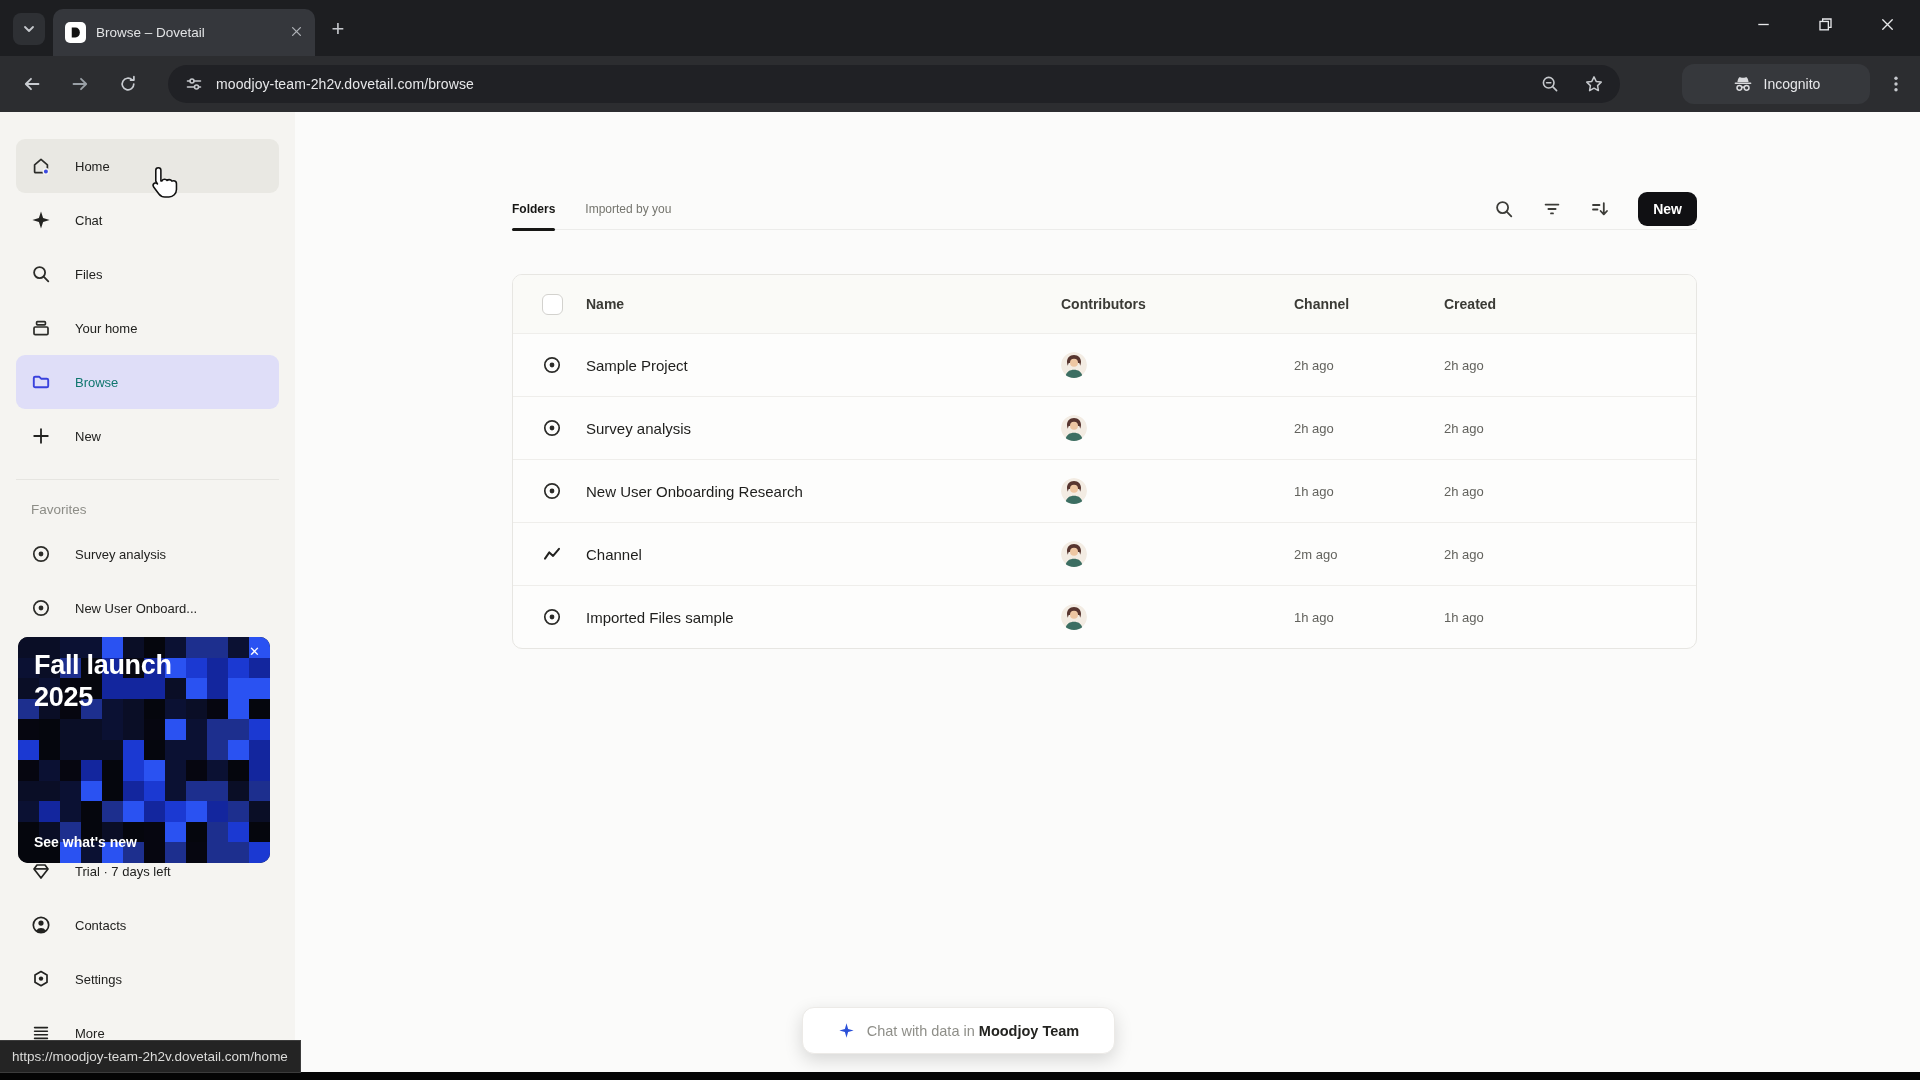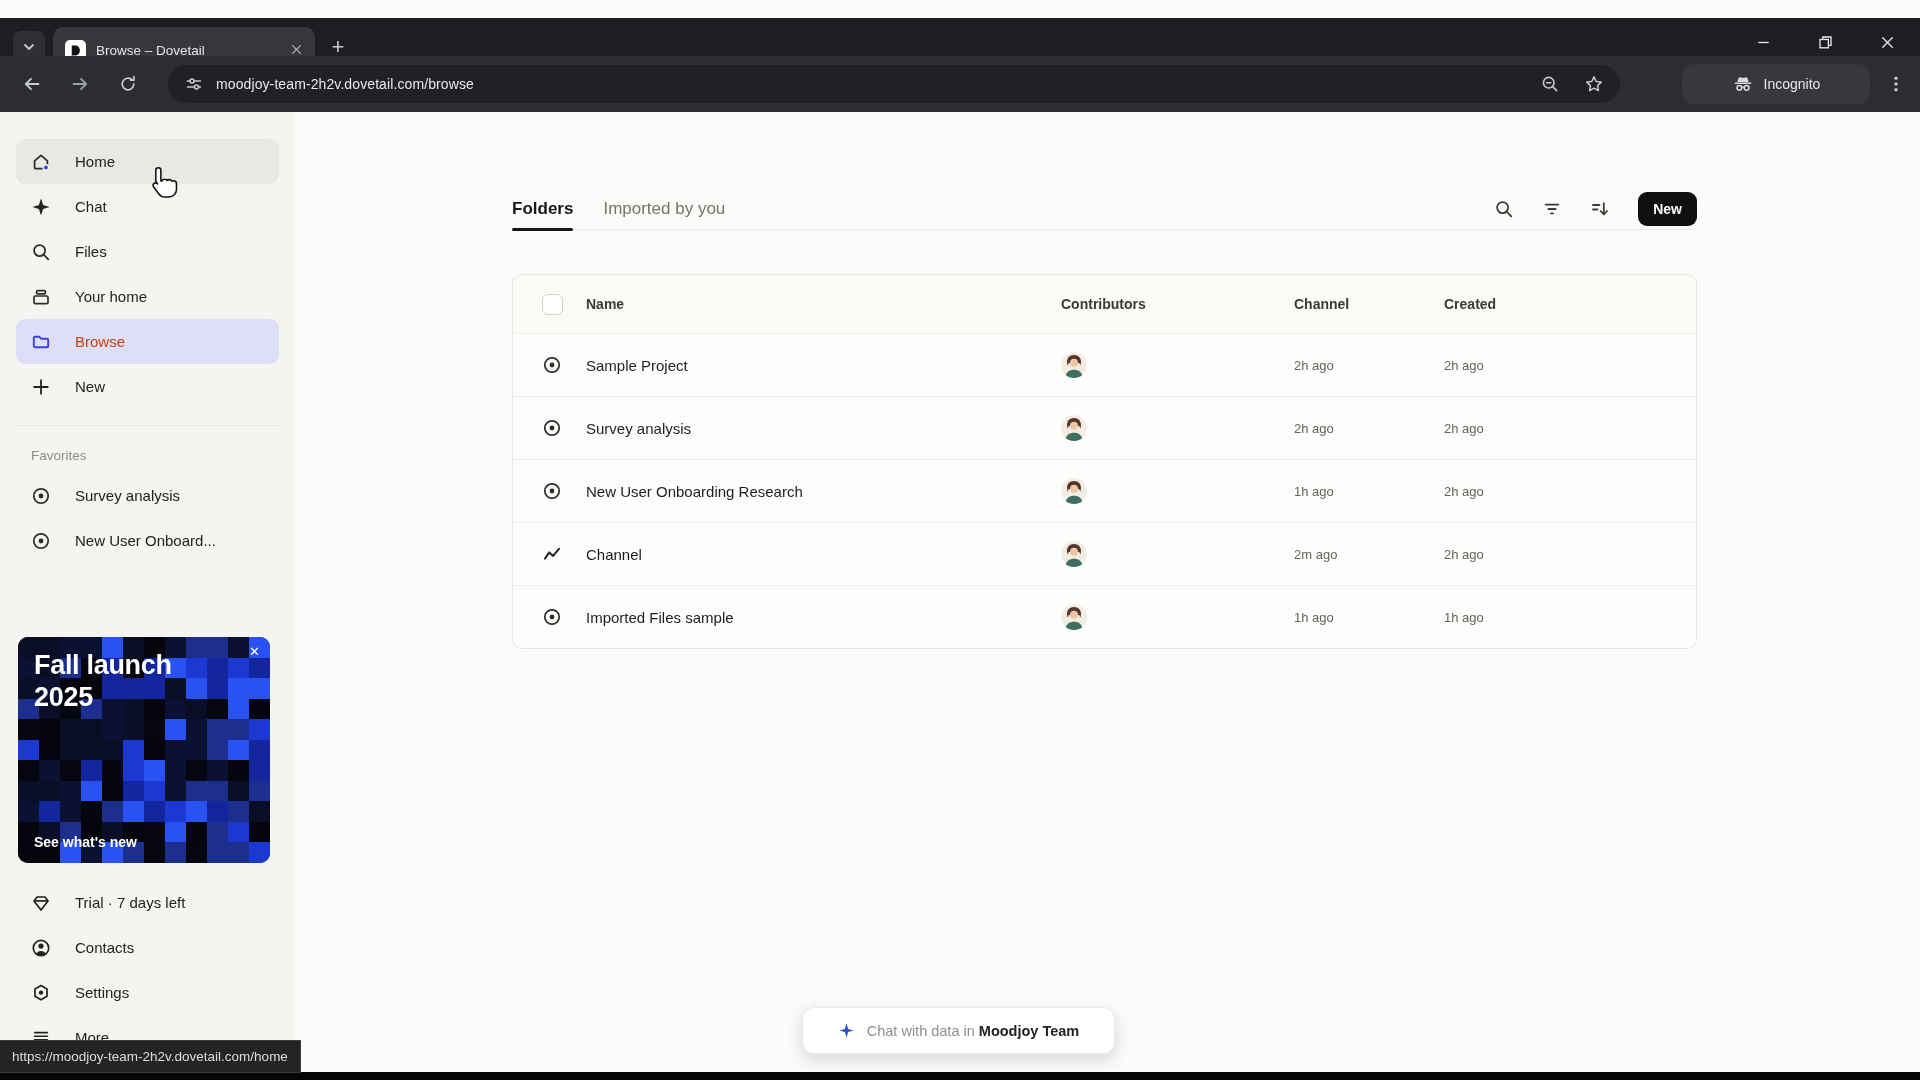--- a/index.html
+++ b/index.html
@@ -1,57 +1,57 @@
 <!DOCTYPE html>
 <html><head>
 <meta charset="utf-8">
 <style>
 *{box-sizing:border-box;margin:0;padding:0}
 html,body{width:1920px;height:1080px}
 body{position:relative;font-family:"Liberation Sans",sans-serif;background:#fbfbfa;overflow:hidden}
 .icn{display:inline-flex;width:20px;height:20px;flex:none}
 .icn svg{width:100%;height:100%}
 
-#tabstrip{position:absolute;top:18px;left:0;right:0;height:56px;background:#1d1e21}
+#tabstrip{position:absolute;top:0;left:0;right:0;height:56px;background:#1d1e21}
 .chev-btn{position:absolute;left:13px;top:13px;width:32px;height:32px;border-radius:8px;background:#2e3034;display:flex;align-items:center;justify-content:center}
 .tab{position:absolute;left:53px;top:9px;width:262px;height:47px;background:#35373c;border-radius:10px 10px 0 0;display:flex;align-items:center;padding:0 12px;gap:10px;color:#e2e3e5;font-size:13.5px}
 .favicon{width:21px;height:21px;border-radius:5px;background:#fff;display:flex;align-items:center;justify-content:center;flex:none}
 .favicon .icn{width:15px;height:15px}
 .tab-title{flex:1;white-space:nowrap;overflow:hidden}
 .tab-close .icn{width:13px;height:13px}
 .newtab-btn{position:absolute;left:324px;top:15px;width:28px;height:28px;color:#c6c9cd;font-size:22px;font-weight:400;display:flex;align-items:center;justify-content:center}
 .winctls{position:absolute;right:2px;top:0;height:48px;display:flex}
 .winctl{width:62px;height:100%;display:flex;align-items:center;justify-content:center}
 .winctl .icn{width:19px;height:19px}
 #toolbar{position:absolute;top:56px;left:0;right:0;height:56px;background:#2c2d30}
 .nav-ic{position:absolute;top:18px}
 .omnibox{position:absolute;left:168px;top:9px;height:38px;width:1452px;background:#202125;border-radius:19px;display:flex;align-items:center;padding:0 16px;gap:12px}
 .url{color:#e7e8ea;font-size:14px;letter-spacing:.1px}
 .omni-right{margin-left:auto;display:flex;gap:24px;align-items:center}
 .incog{position:absolute;right:50px;top:8px;height:40px;width:188px;border-radius:12px;background:#36383c;display:flex;align-items:center;justify-content:center;gap:10px;color:#e7e8ea;font-size:14px}
 .incog .icn{width:22px;height:22px}
 .menu-dots{position:absolute;right:14px;top:18px}
 
 #sidebar{position:absolute;top:112px;bottom:0;left:0;width:295px;background:#f5f4f1;padding-top:27px}
-.sb-item,.ft-item{display:flex;align-items:center;gap:24px;height:45px;margin:0 16px;padding:0 15px;border-radius:9px;font-size:15px;color:#222220}
+.sb-item,.ft-item{display:flex;align-items:center;gap:24px;height:54px;margin:0 16px;padding:0 15px;border-radius:9px;font-size:13px;color:#222220}
 .sb-item.hover{background:#e9e8e3}
-.sb-item.active{background:#dfdef8;color:#c2410c}
+.sb-item.active{background:#dfdef8;color:#0f766e}
 .sb-div{height:1px;background:#e6e5e1;margin:16px 16px 0}
 .sb-favlabel{margin:22px 31px 10px;font-size:13.5px;color:#8d8d87}
 .promo{position:absolute;left:18px;top:525px;width:252px;height:226px;border-radius:10px;overflow:hidden;background:#05060d}
 #promo-mosaic{position:absolute;inset:0;display:grid;grid-template-columns:repeat(12,1fr);grid-template-rows:repeat(11,1fr)}
 .promo-title{position:absolute;left:16px;top:12px;width:150px;font-size:27px;font-weight:bold;color:#fff;line-height:1.2;letter-spacing:-.3px}
 .promo-close{position:absolute;right:10px;top:8px;color:#fff;font-size:13px;line-height:1}
 .promo-cta{position:absolute;left:16px;bottom:13px;color:#fff;font-size:14px;font-weight:bold}
 .ft-wrap{position:absolute;left:0;right:0;bottom:20px}
 
 #main{position:absolute;top:112px;left:295px;right:0;bottom:0;background:#fbfbfa}
 .content{position:absolute;left:217px;top:0;width:1185px;height:100%}
 .tabsrow{position:absolute;top:76px;left:0;width:100%;height:42px;display:flex;align-items:center;border-bottom:1px solid #ececea}
-.mtab{font-size:17px;color:#75756e;margin-right:30px;height:100%;display:flex;align-items:center;position:relative}
+.mtab{font-size:12px;color:#75756e;margin-right:30px;height:100%;display:flex;align-items:center;position:relative}
 .mtab.active{color:#171715;font-weight:bold}
 .mtab.active::after{content:"";position:absolute;left:0;right:0;bottom:-2px;height:3px;background:#171715;border-radius:2px}
 .tools{margin-left:auto;display:flex;align-items:center;gap:28px}
 .new-btn{background:#101013;color:#fff;font-size:14px;font-weight:bold;padding:10px 15px;border-radius:9px;line-height:1}
 .tcard{position:absolute;top:162px;left:0;width:1185px;border:1px solid #e7e6e2;border-radius:10px;background:#fdfdfc;overflow:hidden}
 .thead{display:flex;align-items:center;height:58px;background:#fafaf7}
 .thead .hc{font-size:14px;font-weight:bold;color:#3a3a35}
 .trow{display:flex;align-items:center;height:63px;border-top:1px solid #efeeeb;font-size:15px;color:#1e1e1c}
 .c-check{width:73px;padding-left:29px;display:flex;align-items:center}
 .c-name{width:469px}

